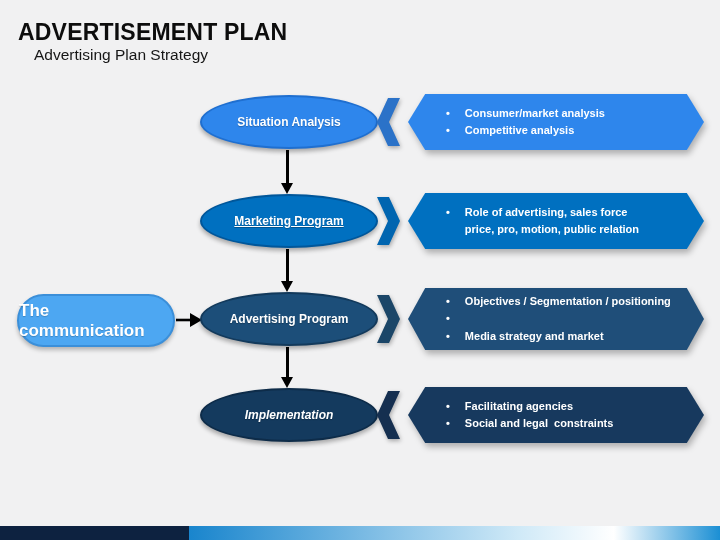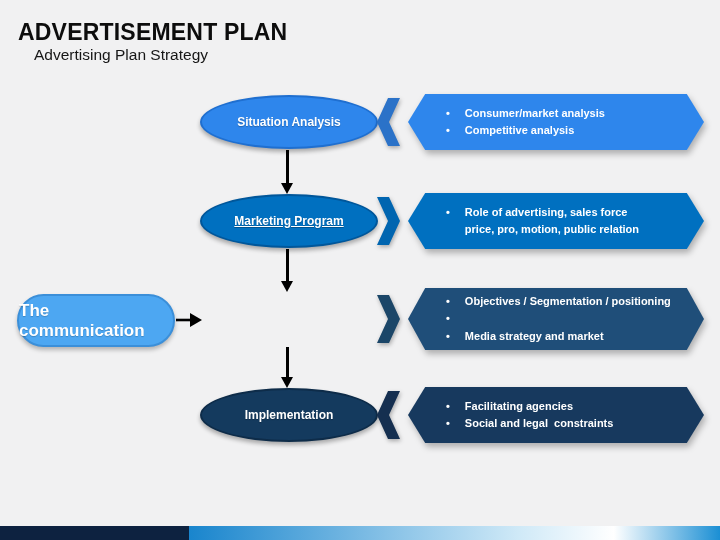--- a/index.html
+++ b/index.html
@@ -101,21 +101,24 @@
     <line x1="0" y1="7" x2="16" y2="7" stroke="#000" stroke-width="2.6"></line>
     <polygon points="14,0 26,7 14,14" fill="#000"></polygon>
   </svg>
 
   <div class="ellipse r0" style="background: rgb(46, 134, 236); border-color: rgb(31, 111, 208);">
     <span>Situation Analysis</span>
   </div>
   <div class="ellipse r1" style="background: rgb(0, 112, 192); border-color: rgb(0, 87, 155);">
     <span>Marketing Program</span>
   </div>
-  <div class="ellipse r3" style="background: rgb(20, 58, 94); border-color: rgb(14, 44, 73);">
+  <div class="ellipse r2" style="background: rgb(28, 78, 121); border-color: rgb(19, 58, 92);">
+    <span>Advertising Program</span>
+  </div>
+  <div class="ellipse r3" style="background: rgb(20, 58, 94); border-color: rgb(14, 44, 73); font-style: italic;">
     <span>Implementation</span>
   </div>
 
   <div class="vconn c0"></div>
   <div class="vconn c1"></div>
   <div class="vconn c2"></div>
 
   <div class="chev r0">
     <svg width="23" height="48" viewBox="0 0 23 48" data-dir="left">
       <polygon points="0,0 12,0 23,24 12,48 0,48 11,24" fill="#2B72C8"></polygon>

